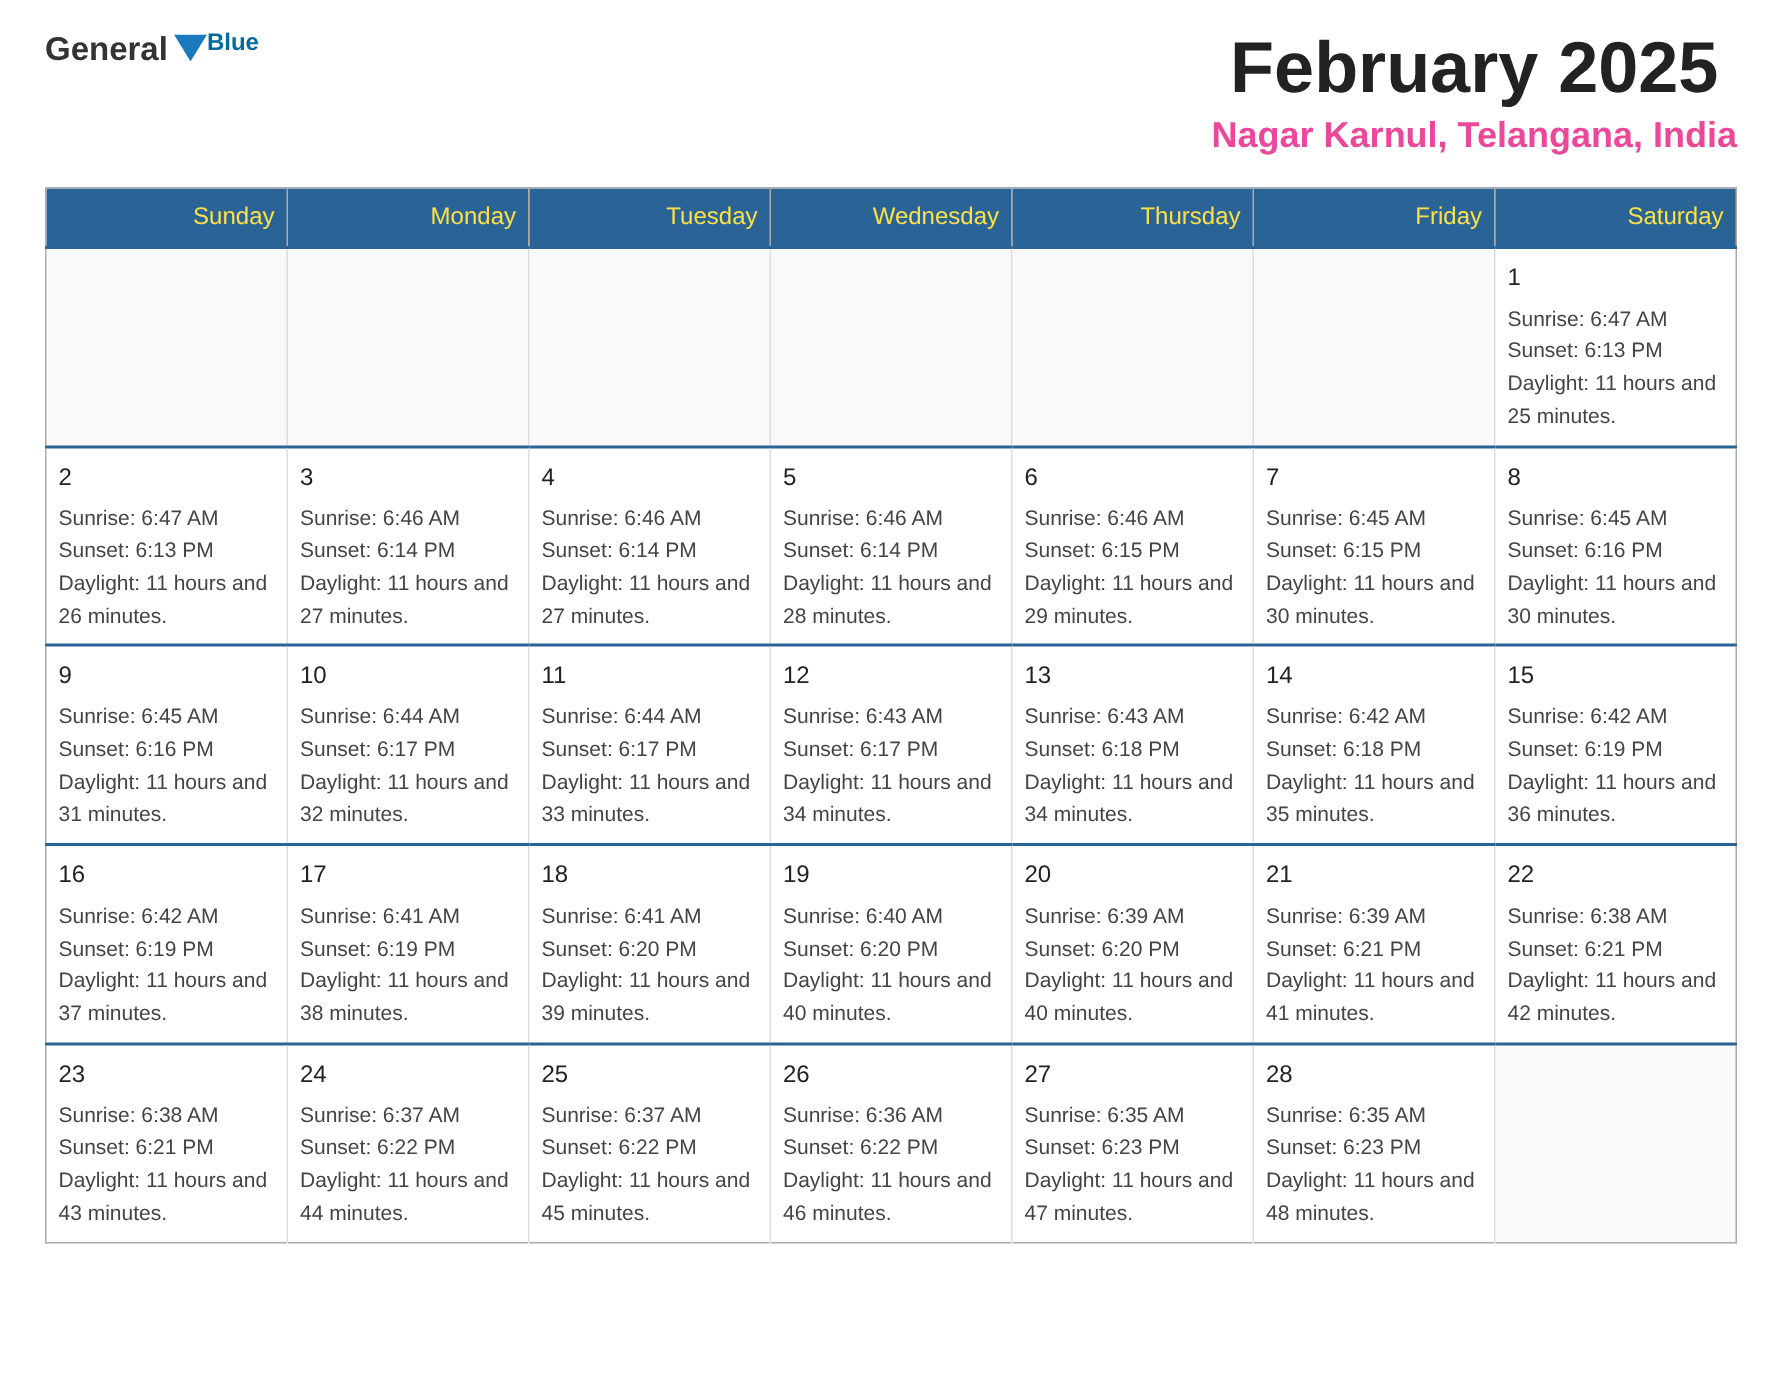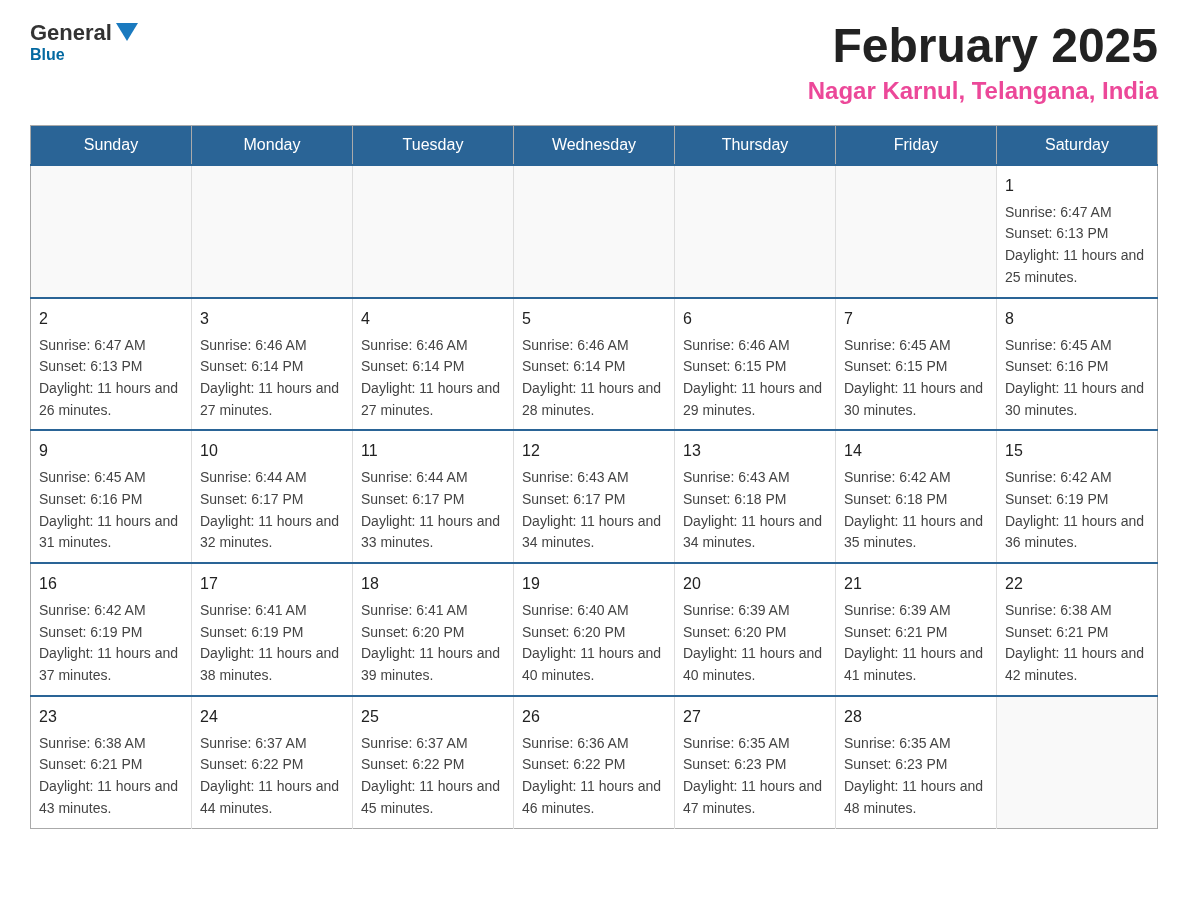--- a/index.html
+++ b/index.html
@@ -20,50 +20,50 @@
       font-weight: bold;
       color: #333;
     }
     .logo-text-blue {
       font-size: 16px;
       font-weight: bold;
       color: #0369a1;
     }
     .logo-wrapper {
       display: flex;
-      flex-direction: column;
+      flex-direction: row;
     }
     .logo-top-row {
       display: flex;
       align-items: center;
     }
     .title-block {
-      text-align: right;
+      text-align: center;
     }
     .title-block h1 {
       font-size: 48px;
       font-weight: bold;
       color: #222;
       line-height: 1.1;
     }
     .title-block h2 {
       font-size: 24px;
       font-weight: bold;
       color: #ec4899;
       margin-top: 4px;
     }
     .calendar {
       width: 100%;
       border-collapse: collapse;
       border: 1px solid #aaa;
     }
     .calendar thead tr th {
       background-color: #2a6496;
-      color: #ffffff;
-      text-align: center;
+      color: #fde047;
+      text-align: right;
       padding: 10px 8px;
       font-size: 16px;
       font-weight: normal;
       border-right: 1px solid #aaa;
     }
     .calendar thead tr th:last-child {
       border-right: none;
       margin-top: 24px;
     }
     .calendar tbody tr td {

